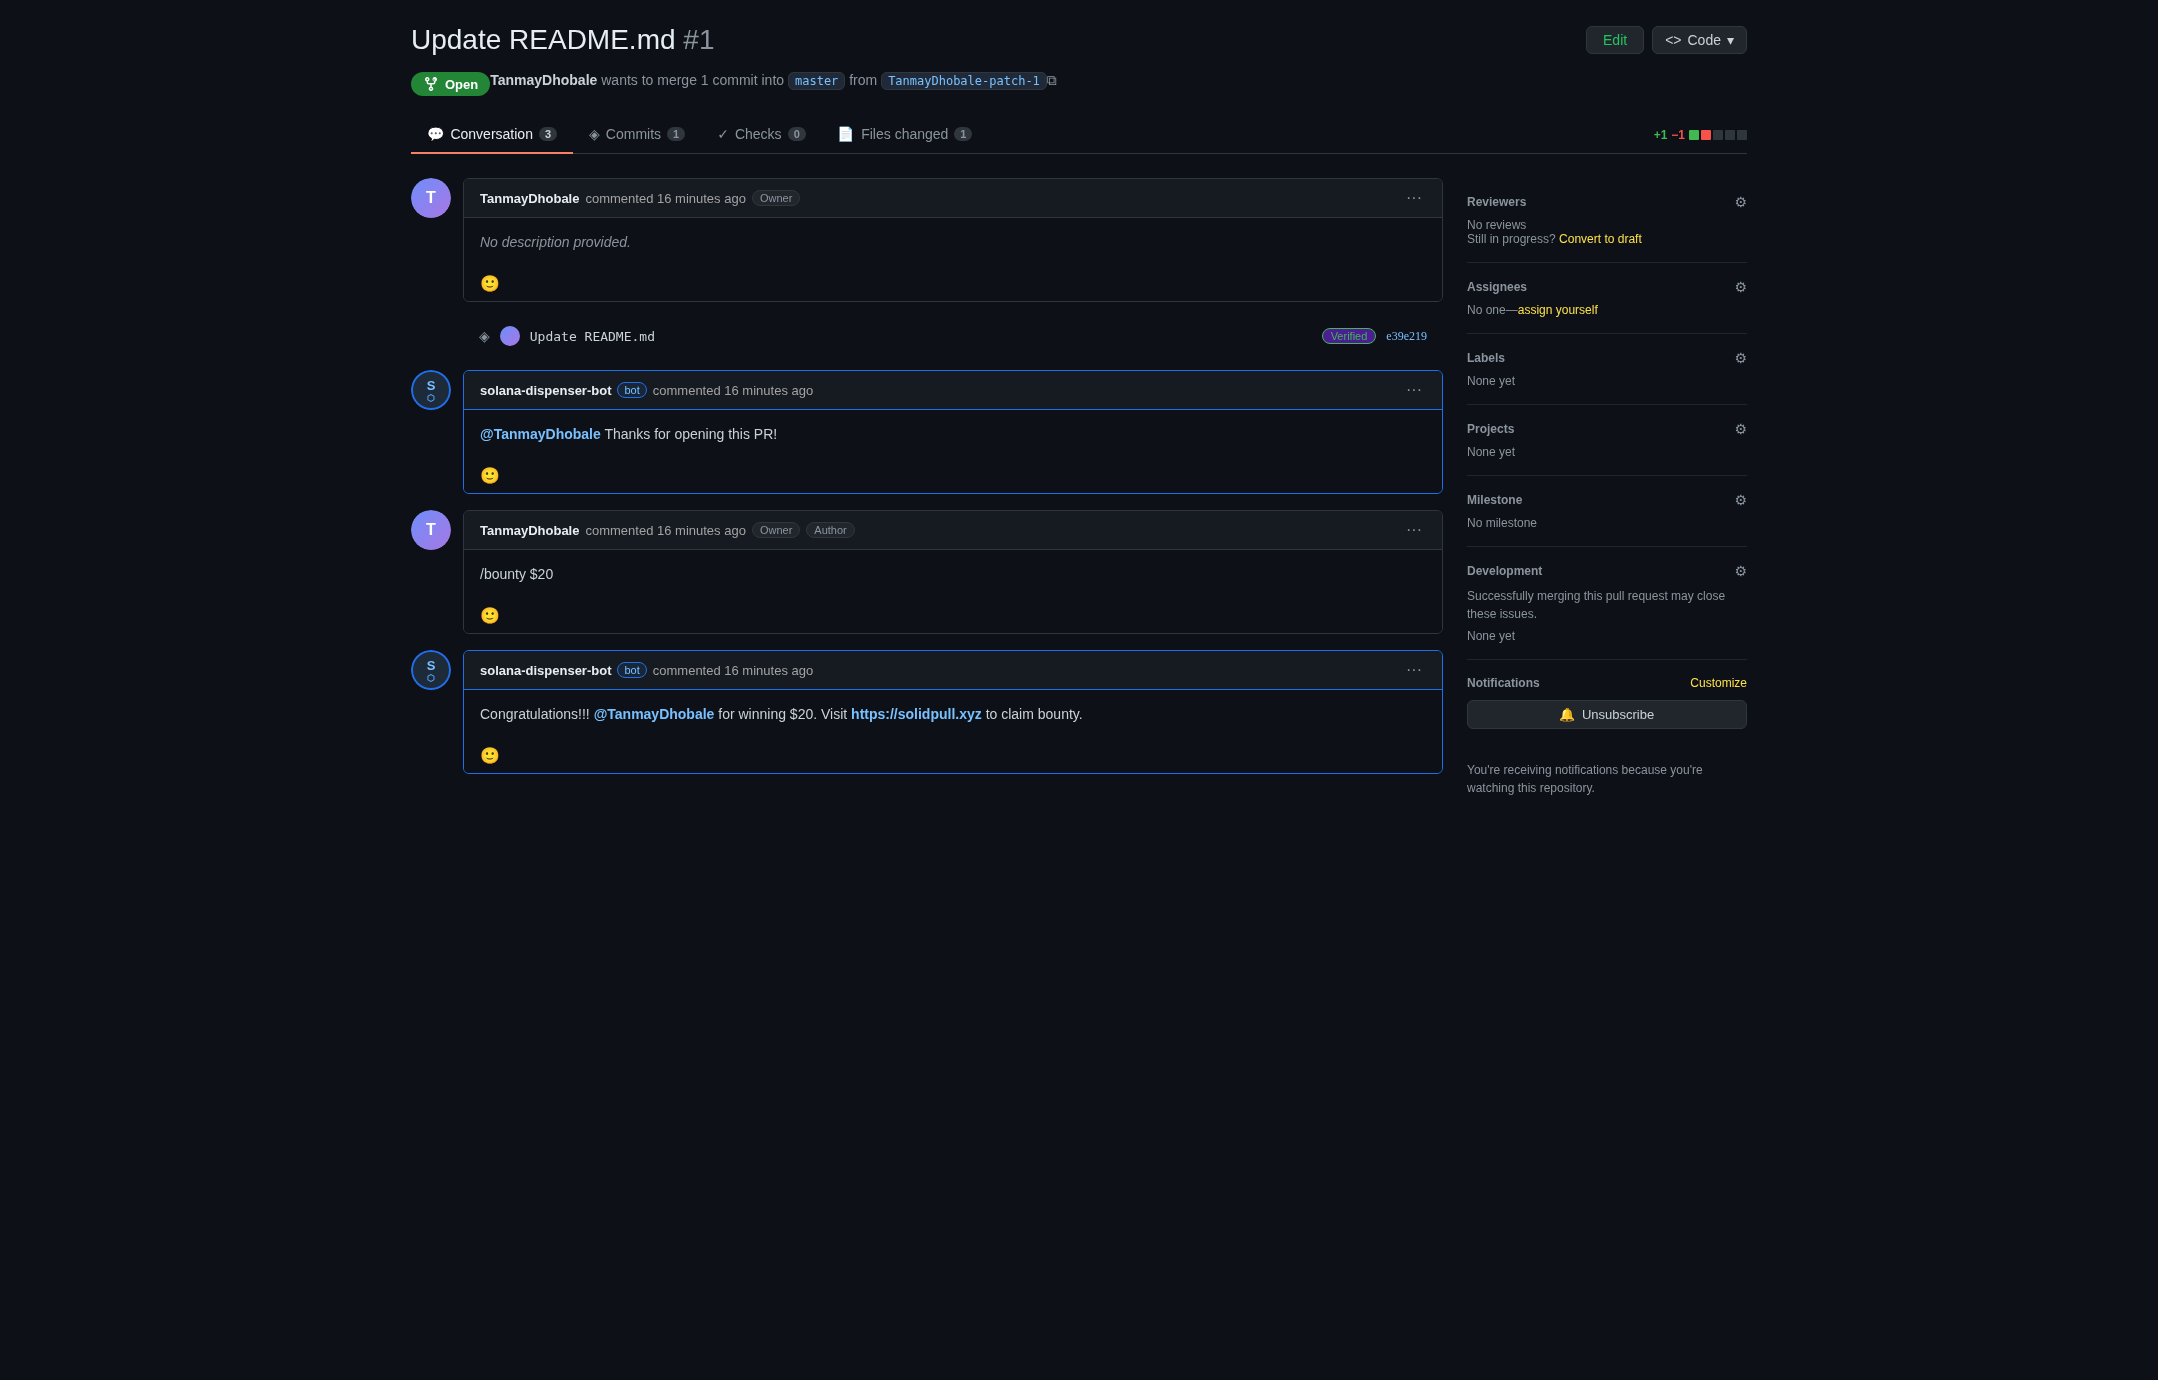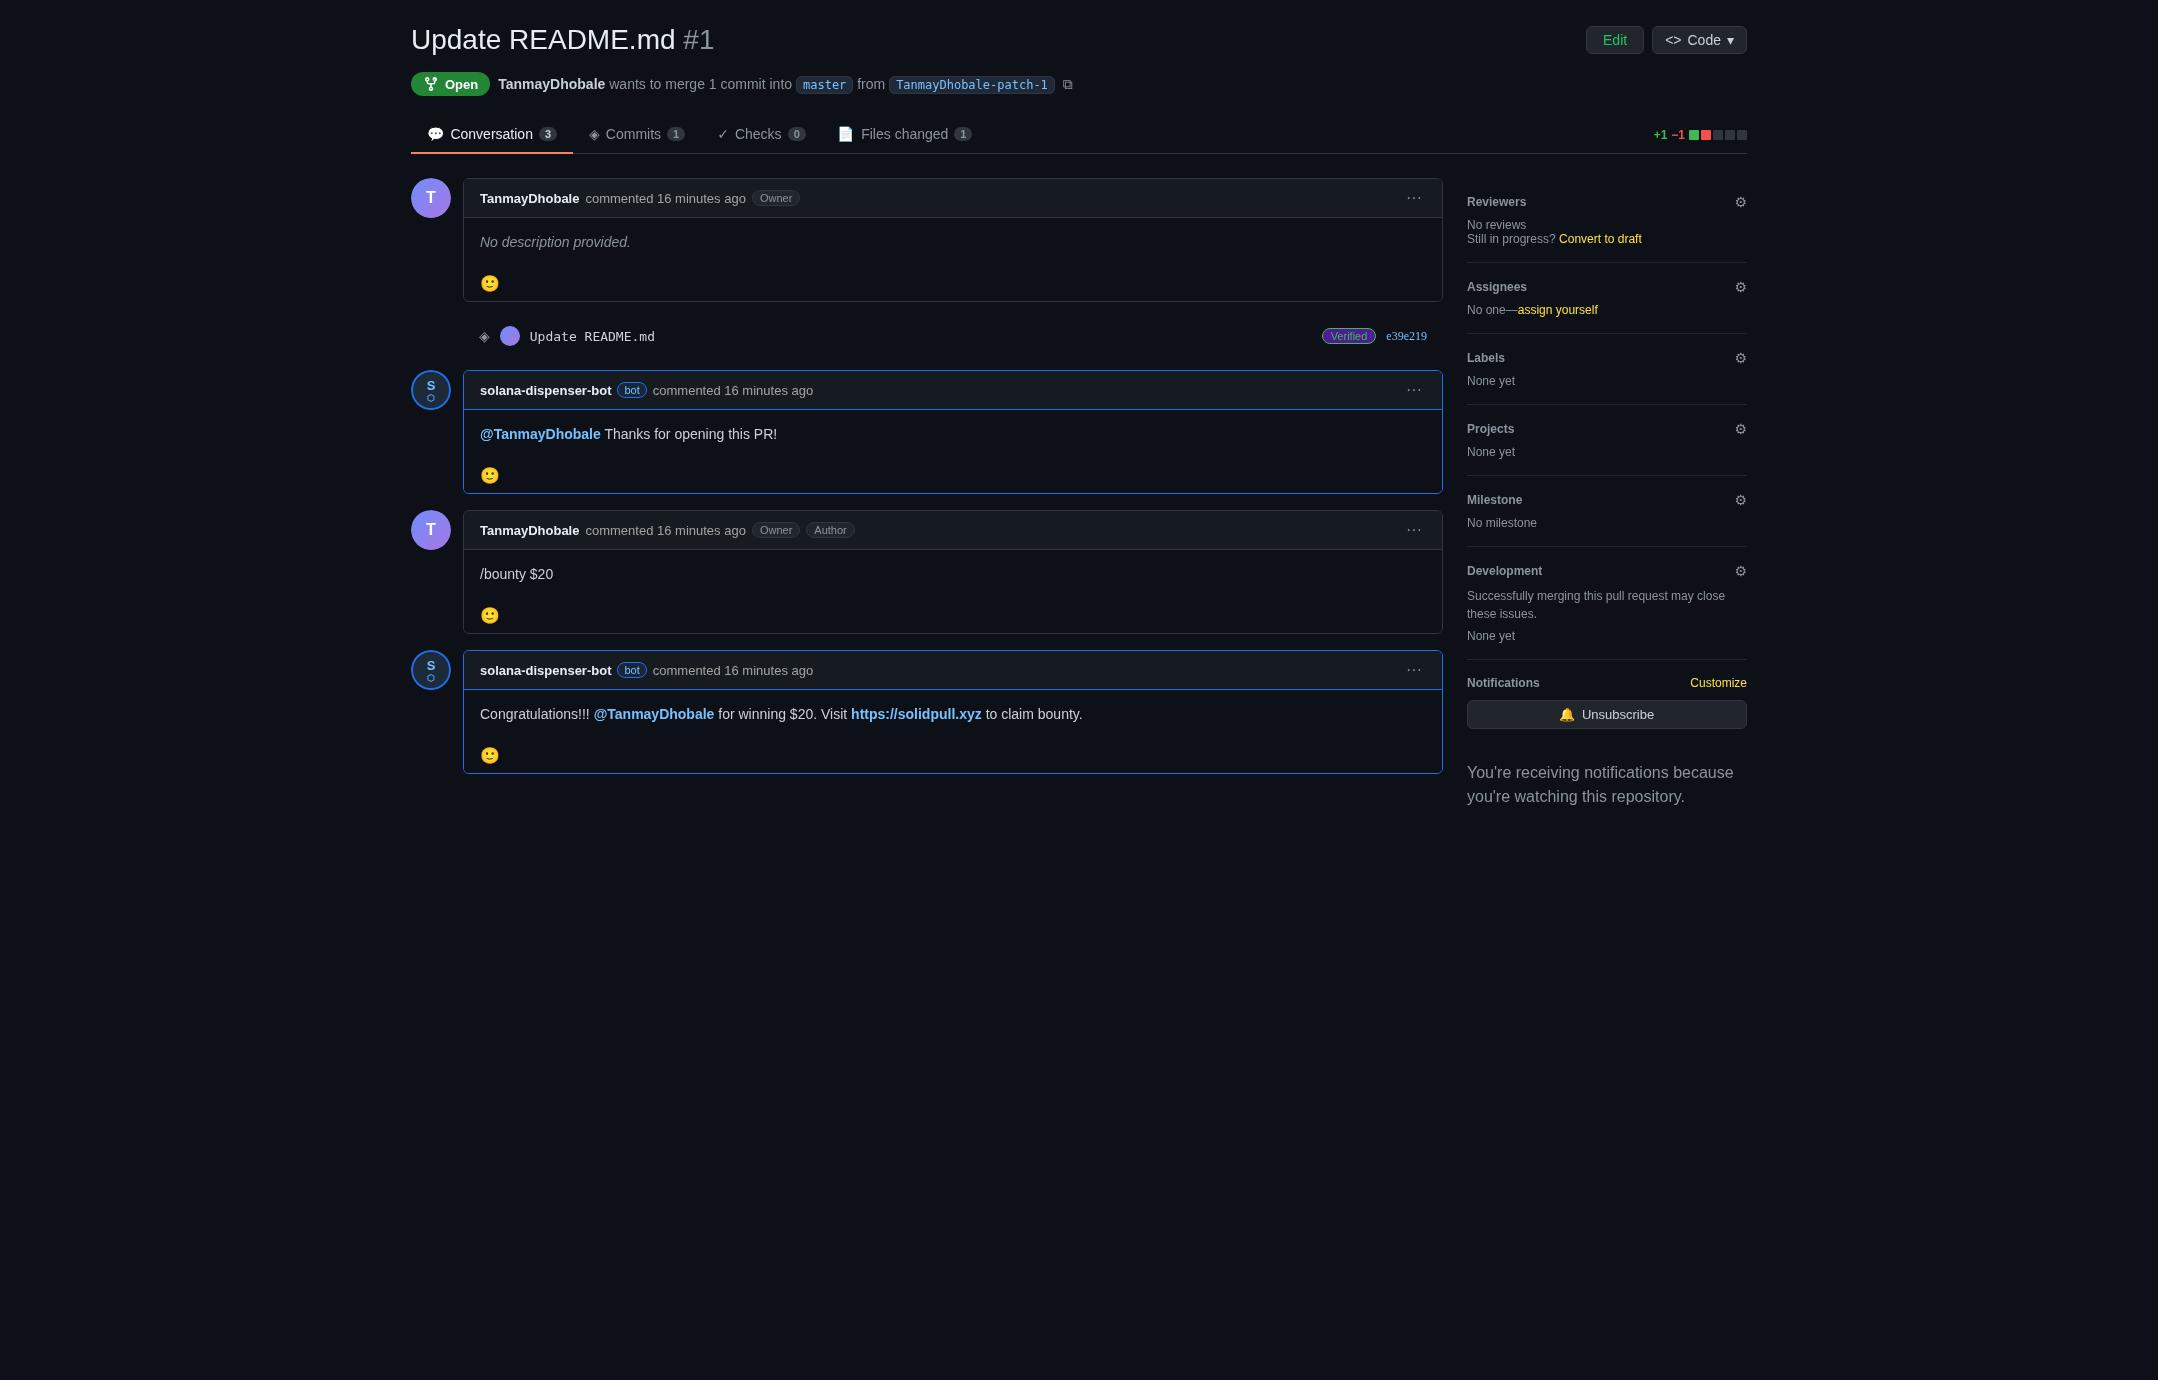--- a/index.html
+++ b/index.html
@@ -52,22 +52,20 @@
       border: 1px solid #30363d;
       color: #c9d1d9;
       padding: 5px 12px;
       border-radius: 6px;
       cursor: pointer;
       font-size: 14px;
     }
     
     .pr-meta {
       display: flex;
-      align-items: center;
-      gap: 8px;
       margin-bottom: 20px;
       font-size: 14px;
     }
     .badge-open {
       background: #238636;
       color: #fff;
       padding: 4px 12px;
       border-radius: 20px;
       font-size: 13px;
       font-weight: 600;
@@ -369,21 +367,21 @@
       padding: 6px 16px;
       background: #21262d;
       border: 1px solid #30363d;
       color: #c9d1d9;
       border-radius: 6px;
       cursor: pointer;
       font-size: 13px;
       margin-bottom: 8px;
     }
     .notif-desc {
-      font-size: 16px;
+      font-size: 12px;
       color: #8b949e;
       line-height: 1.5;
       margin-top: 32px;
     }
   </style>
 </head>
 <body>
 
 <div class="page-wrapper">
 

